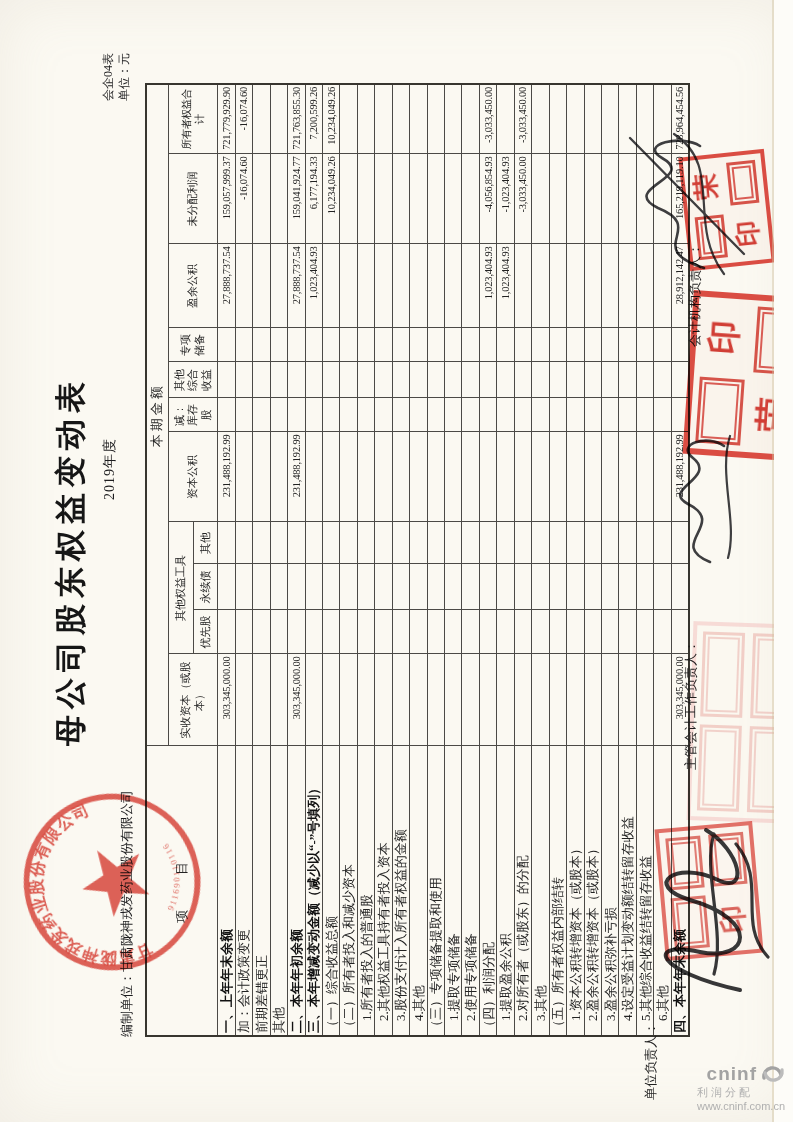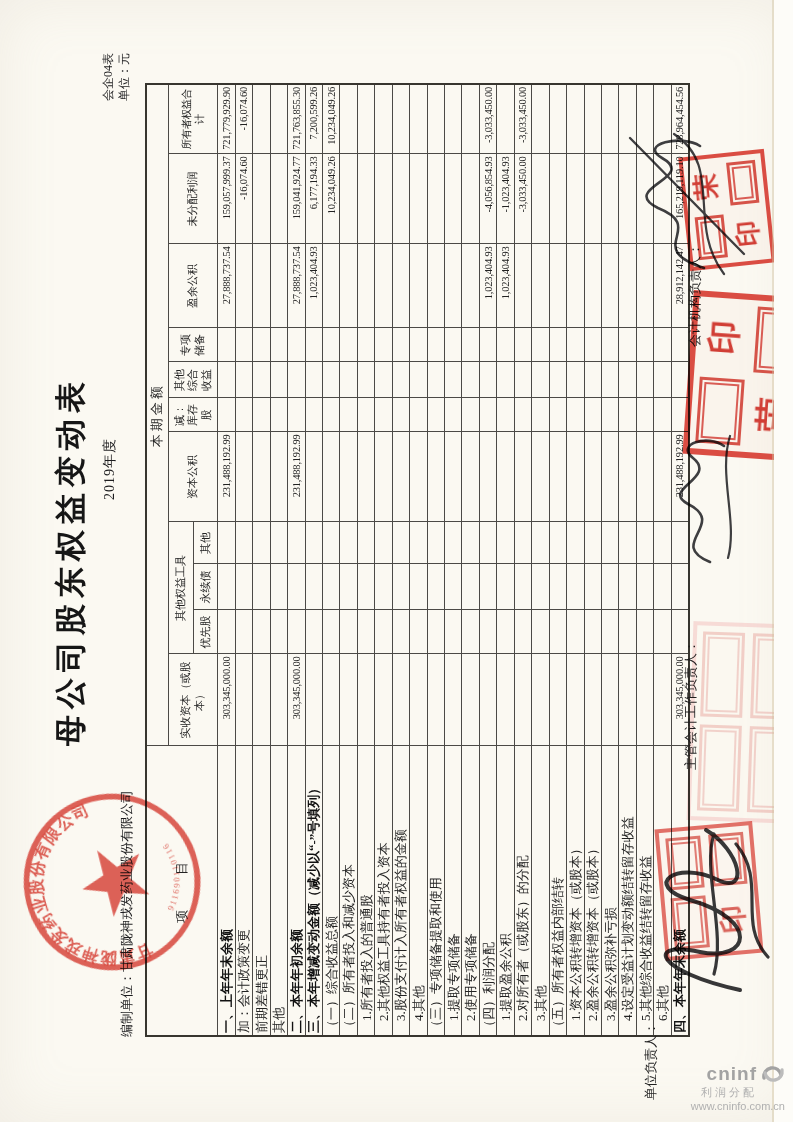--- a/index.html
+++ b/index.html
@@ -67,21 +67,21 @@
   .name-seal .deco:after{
     content:"";position:absolute;inset:8px;border:2px solid rgba(205,42,33,.75);
   }
   .sig-svg{mix-blend-mode:multiply;opacity:.88;}
 
   
   .edge-line{position:absolute;left:772px;top:0;width:2px;height:1122px;background:rgba(208,196,162,.45);}
   .edge-strip{position:absolute;left:774px;top:0;width:19px;height:1122px;background:#fdfcf8;}
 
   .watermark{
-    position:absolute;right:8px;bottom:10px;text-align:right;
+    position:absolute;right:8px;bottom:10px;text-align:left;
     font-family:"Liberation Sans","DejaVu Sans",sans-serif;color:#a9a9a9;
   }
   .watermark .brand-row{display:flex;align-items:center;justify-content:flex-end;gap:4px;}
   .watermark .brand{font-size:19px;font-weight:700;letter-spacing:1px;color:#a3a3a3;}
   .watermark .cn{font-size:11px;letter-spacing:3px;color:#b0b0b0;margin-right:28px;}
   .watermark .url{font-size:11px;color:#b0b0b0;}
 </style>
 </head>
 <body>
 
@@ -636,15 +636,15 @@
 
   <div class="watermark">
     <div class="brand-row">
       <span class="brand">cninf</span>
       <svg width="24" height="20" viewBox="0 0 24 20">
         <path d="M3,14 A8.5,8.5 0 1 1 20,11" fill="none" stroke="#a3a3a3" stroke-width="3.4" stroke-linecap="round"></path>
         <path d="M21,6 A8.5,8.5 0 1 1 4,9" fill="none" stroke="#bcbcbc" stroke-width="3.4" stroke-linecap="round"></path>
       </svg>
     </div>
     <div class="cn">利润分配</div>
-    <div class="url">www.cninfo.com.cn</div>
+    <div class="url">www.cninf.com.cn</div>
   </div>
 </div>
 
 </body></html>

